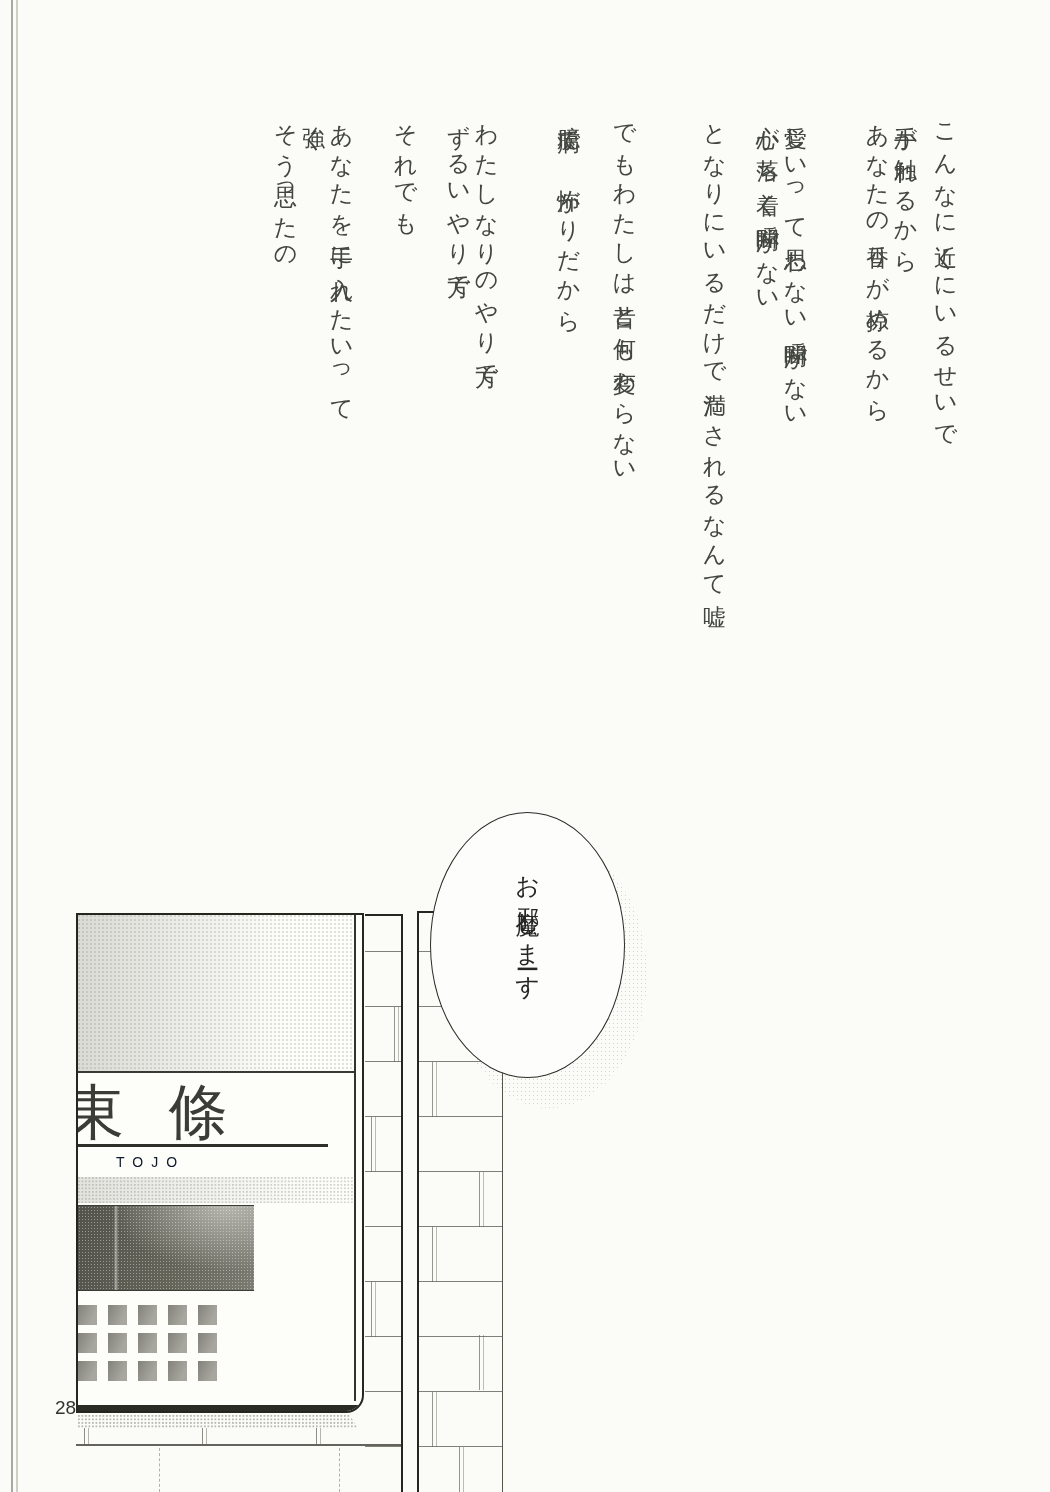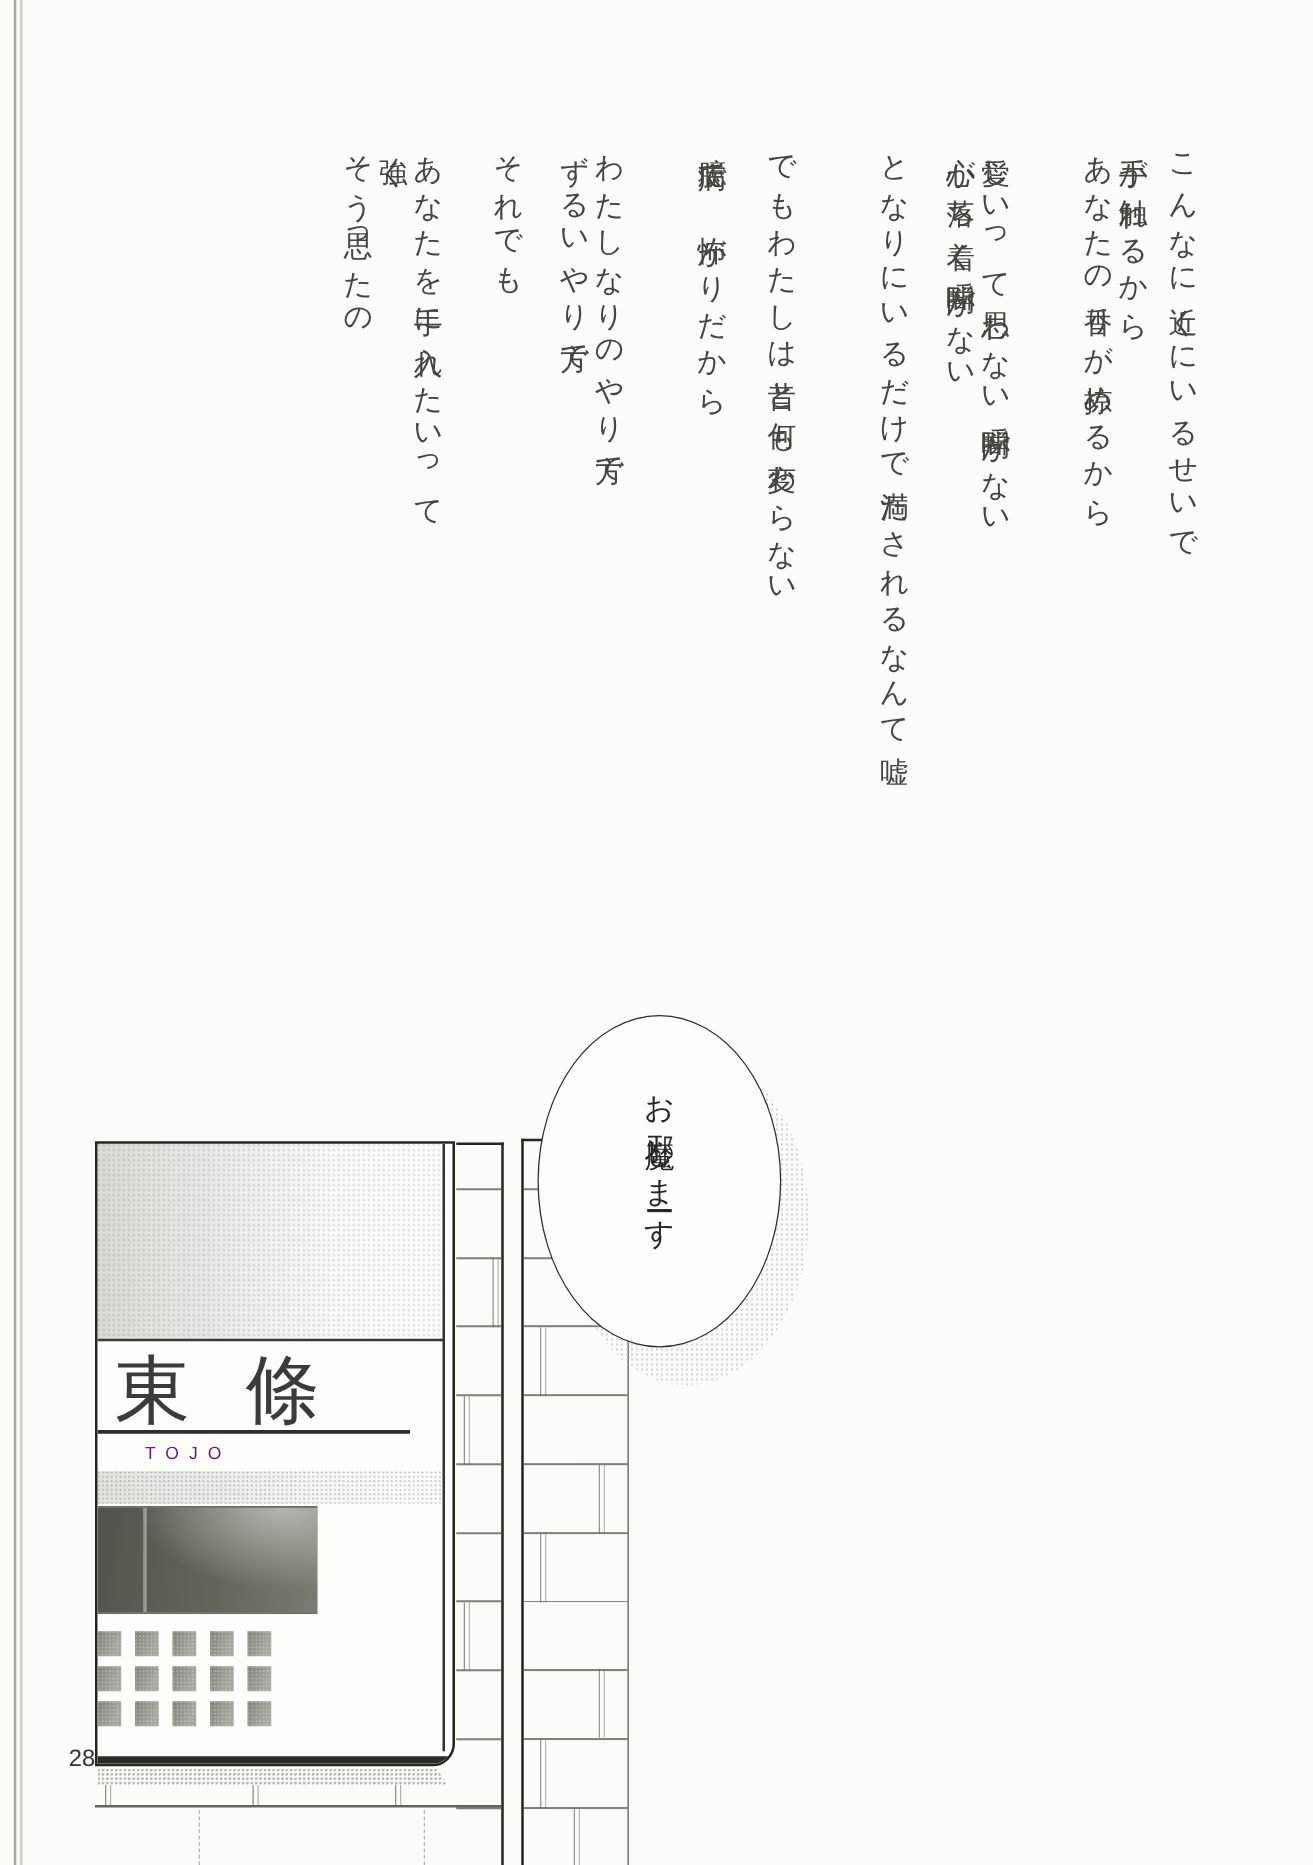--- a/index.html
+++ b/index.html
@@ -60,29 +60,29 @@
       radial-gradient(circle at 1px 1px, rgba(110,110,102,0.20) 25%, transparent 27%),
       linear-gradient(to right, rgba(140,140,130,0.30), rgba(140,140,130,0.12) 45%, rgba(140,140,130,0.02) 70%, rgba(140,140,130,0) 85%);
     background-size:4px 4px, 100% 100%;
   }
   .panel-side-line {
     position:absolute; left:276px; top:0; width:0; height:486px;
     border-left:2px solid #33332d;
   }
   .nameplate-kanji {
     position:absolute; left:-14px; top:158px; height:64px;
-    font-size:60px; letter-spacing:44px; color:#3b3b37; white-space:nowrap;margin-left:28px;
+    font-size:60px; letter-spacing:44px; color:#3b3b37; white-space:nowrap;
   }
   .nameplate-underline {
     position:absolute; left:0; top:229px; width:250px; height:2.5px; background:#2f2f2a;
   }
   .nameplate-romaji {
     position:absolute; left:38px; top:239px;
     font-family:"Liberation Sans","DejaVu Sans",sans-serif;
-    font-size:14px; letter-spacing:8px; color:#701a75;
+    font-size:14px; letter-spacing:8px; color:#0f172a;
   }
   .halftone-band {
     position:absolute; left:0; top:262px; width:277px; height:26px;
     background-image:
       radial-gradient(circle at 1px 1px, rgba(110,110,102,0.30) 26%, transparent 28%),
       linear-gradient(to right, rgba(150,150,140,0.25), rgba(150,150,140,0.05) 70%, rgba(150,150,140,0) 90%);
     background-size:3.5px 3.5px, 100% 100%;
   }
   .screen {
     position:absolute; left:0; top:290px; width:176px; height:86px;

